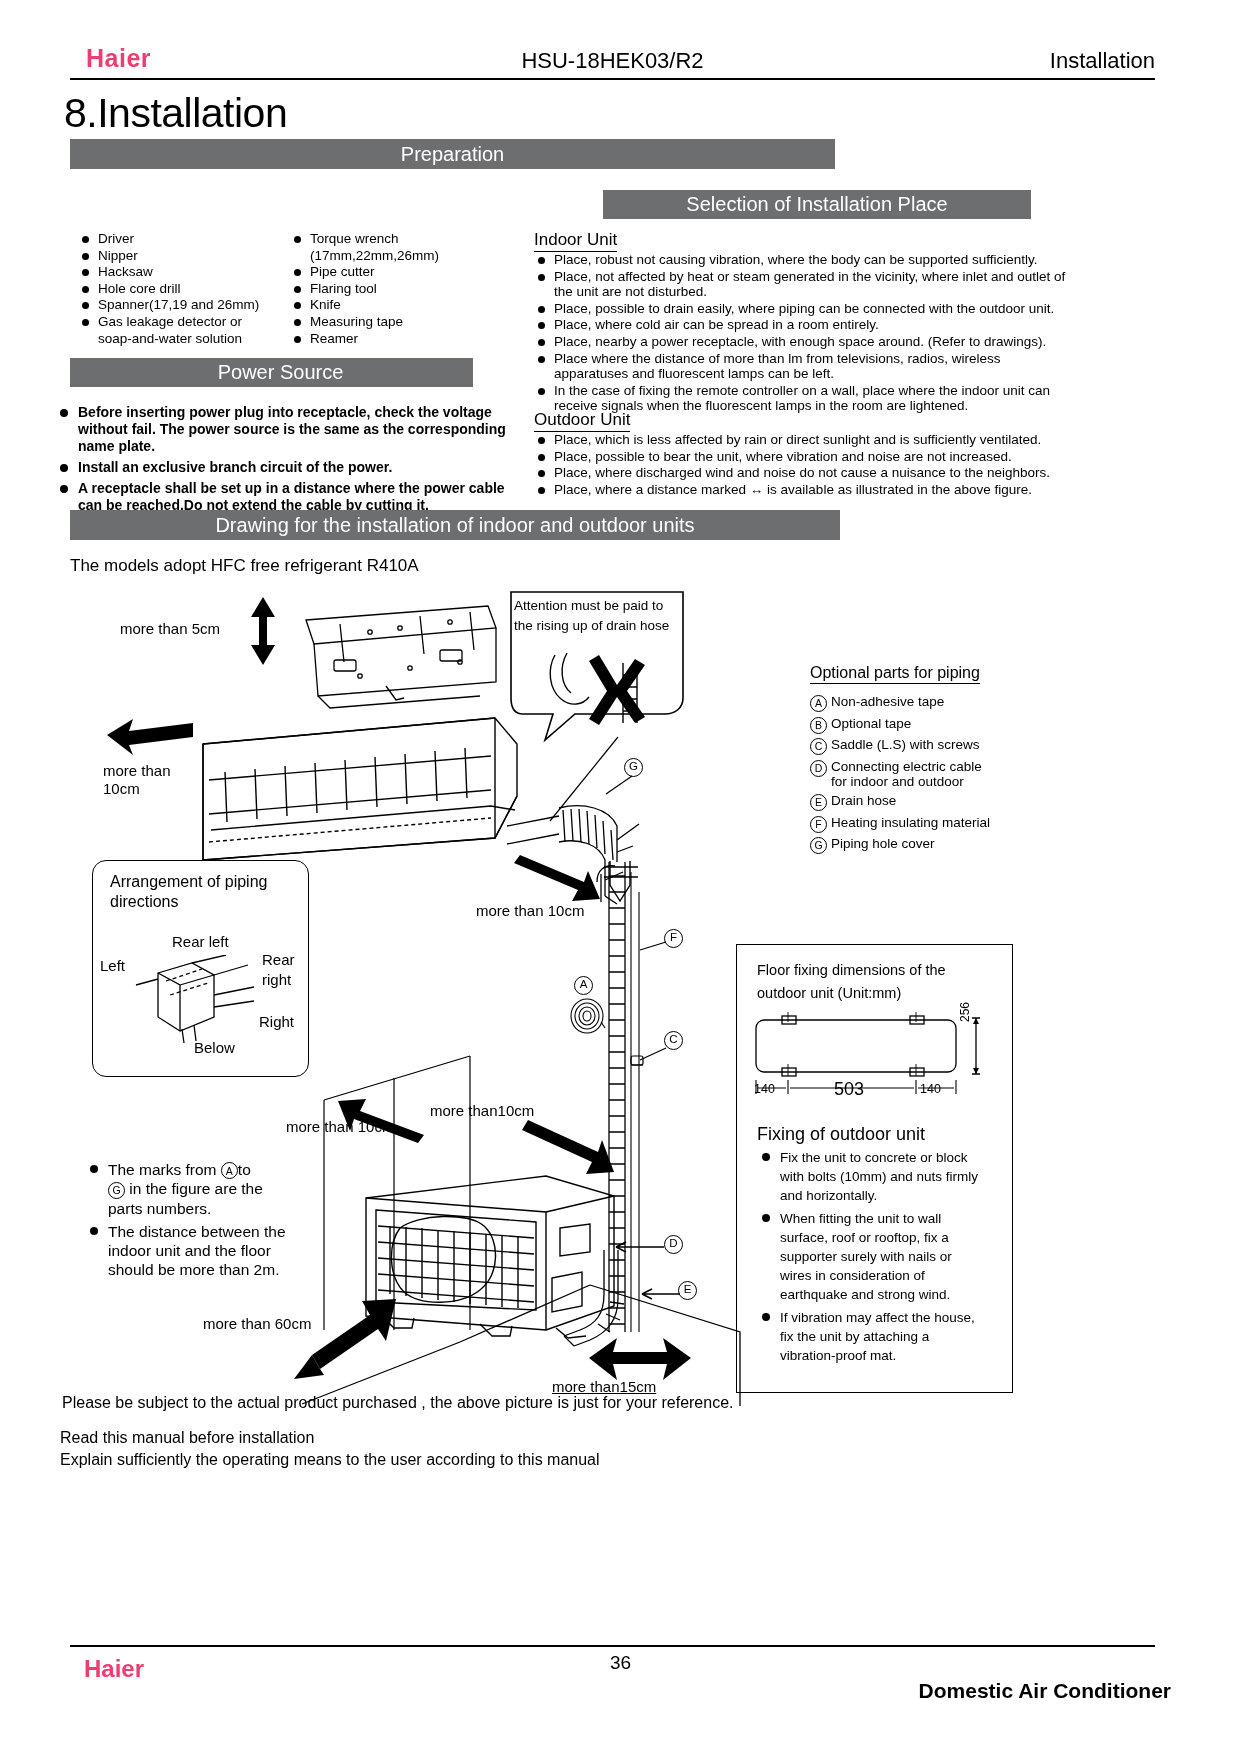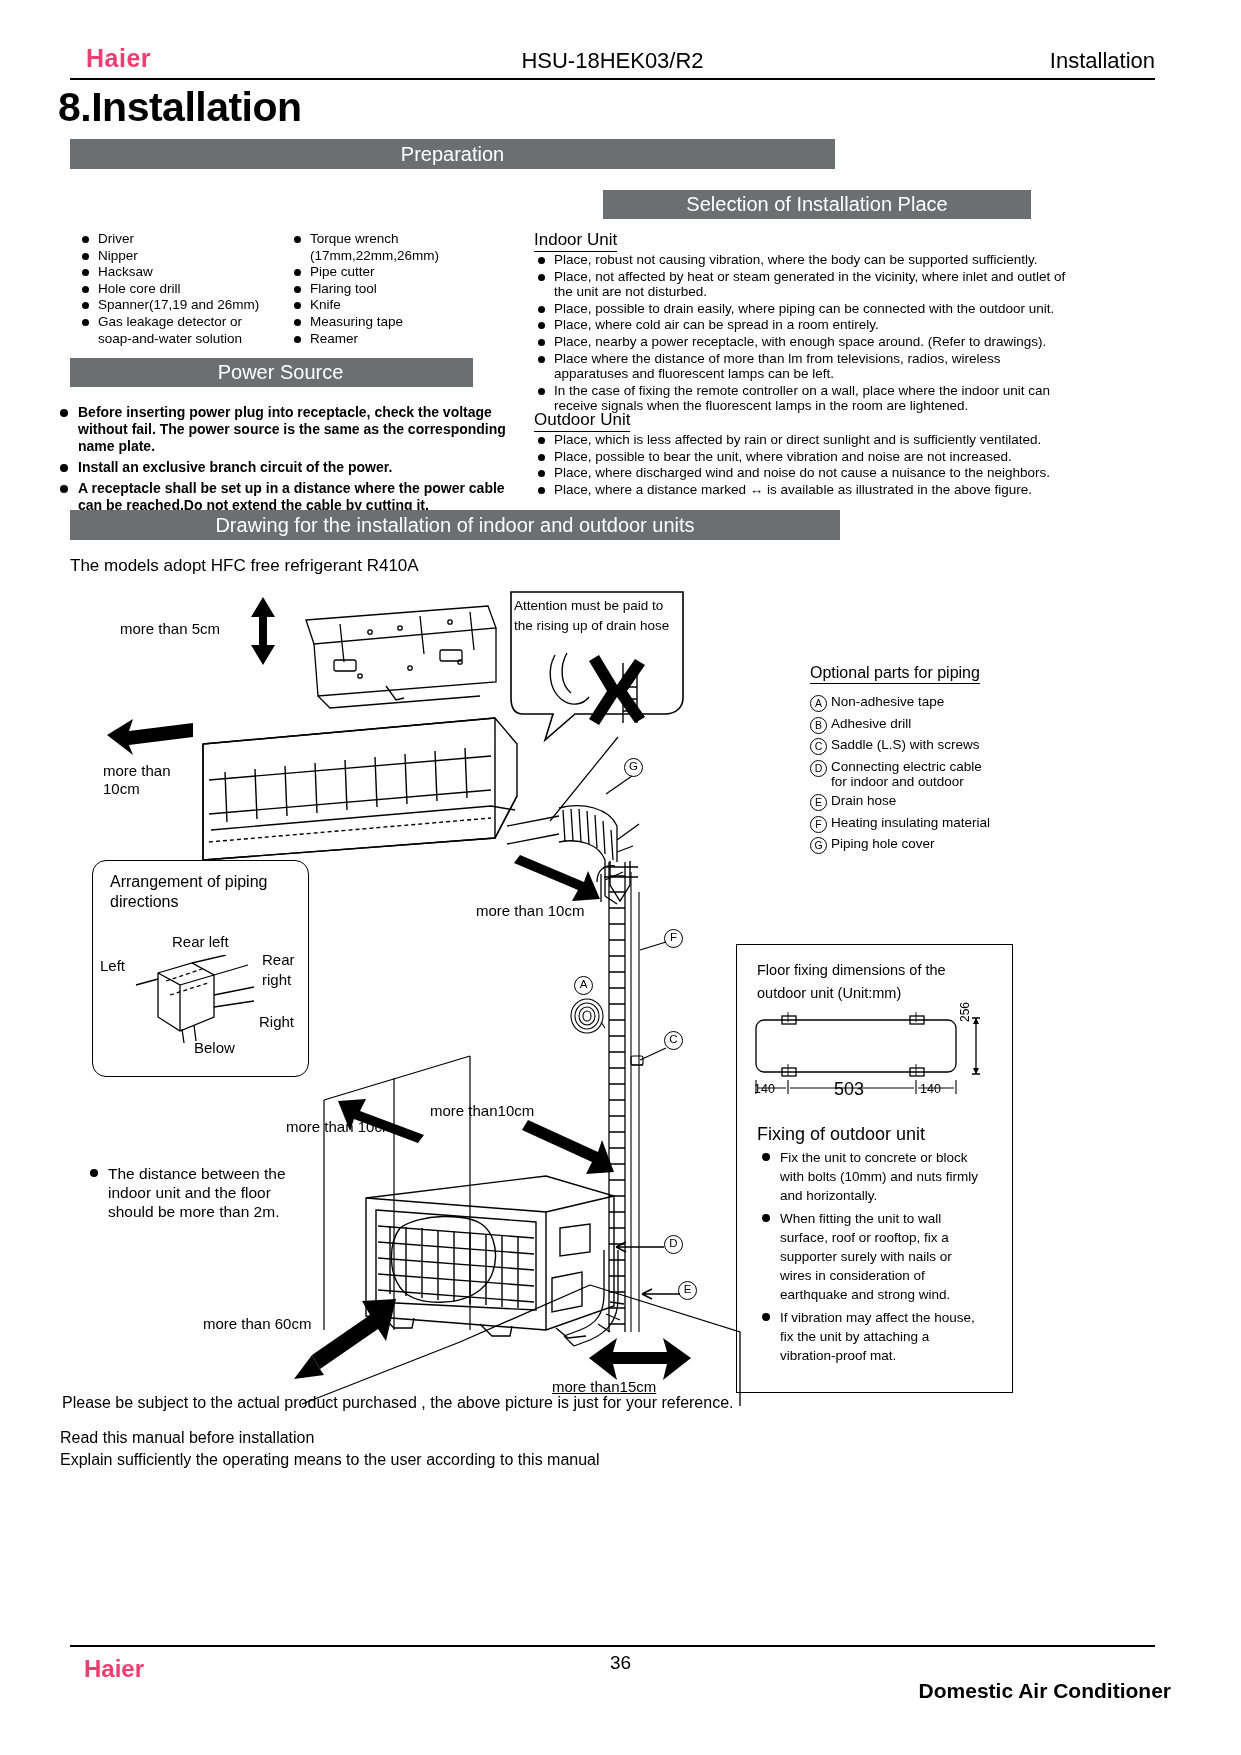--- a/index.html
+++ b/index.html
@@ -7,21 +7,21 @@
   .page{position:relative;width:1241px;height:1755px;overflow:hidden;}
 
   
   .hdr{position:absolute;left:70px;top:46px;width:1085px;height:32px;}
   .logo{font-family:"Liberation Sans",sans-serif;font-weight:bold;font-size:25px;color:#ee3d70;letter-spacing:.5px;}
   .hdr .logo{position:absolute;left:16px;top:-2px;}
   .hdr .model{position:absolute;left:0;top:2px;width:1085px;text-align:center;font-size:22px;}
   .hdr .sect{position:absolute;right:0;top:2px;font-size:22px;}
   .hdr-rule{position:absolute;left:70px;top:78px;width:1085px;height:2px;background:#000;}
 
-  h1.chapter{position:absolute;left:58px;top:84px;margin:0;font-size:41px;font-weight:bold;letter-spacing:-.5px;}
+  h1.chapter{position:absolute;left:58px;top:84px;margin:6px;font-size:41px;font-weight:normal;letter-spacing:-.5px;}
 
   
   .band{position:absolute;background:#6d6e70;color:#fff;display:flex;align-items:center;justify-content:center;font-size:20px;}
 
   
   .blist{position:absolute;}
   .bi{position:relative;padding-left:20px;font-size:13.5px;line-height:15.6px;margin-bottom:1px;}
   .bi::before{content:"";position:absolute;left:4px;top:5px;width:7px;height:7px;border-radius:50%;background:#000;}
 
   .bi2{position:relative;padding-left:18px;font-size:14px;line-height:17px;margin-bottom:4px;}
@@ -241,21 +241,21 @@
 
   <div class="uhead" style="left:810px;top:664px;font-size:16px;">Optional parts for piping</div>
 
   <div class="optlist" style="position:absolute;left:810px;top:694px;width:215px;">
     <div class="row">
       <span class="circ">A</span>
       <span>Non-adhesive tape</span>
     </div>
     <div class="row">
       <span class="circ">B</span>
-      <span>Adhesive drill</span>
+      <span>Optional tape</span>
     </div>
     <div class="row">
       <span class="circ">C</span>
       <span>Saddle (L.S) with screws</span>
     </div>
     <div class="row">
       <span class="circ">D</span>
       <span style="white-space:pre-line;">Connecting electric cable
 for indoor and outdoor</span>
     </div>
@@ -402,20 +402,24 @@
     <path d="M30,74 L22,60 L4,84 L34,80 Z" fill="#000"></path>
   </svg>
   <div class="lbl" style="left:203px;top:1315px;">more than 60cm</div>
 
   <svg class="dg" style="left:585px;top:1330px;" width="110" height="60" viewBox="0 0 110 60">
     <path d="M4,28 L32,8 L28,22 L82,22 L78,8 L106,28 L78,50 L82,34 L28,34 L32,50 Z" fill="#000"></path>
   </svg>
   <div class="lbl" style="left:552px;top:1378px;text-decoration:underline;">more than15cm</div>
 
   <div style="position:absolute;left:90px;top:1160px;width:205px;">
+    <div class="bi2" style="font-size:15.5px;line-height:19px;">
+      <span>The marks from </span><span class="circ">A</span><span>to</span><br>
+      <span class="circ">G</span><span> in the figure are the parts numbers.</span>
+    </div>
     <div class="bi2" style="font-size:15.5px;line-height:19px;margin-top:4px;">The distance between the indoor unit and the floor should be more than 2m.</div>
   </div>
 
   <div class="plainbox" style="left:736px;top:944px;width:275px;height:447px;"></div>
 
   <div class="lbl sm" style="left:757px;top:962px;font-size:14.5px;">Floor fixing dimensions of the</div>
   <div class="lbl sm" style="left:757px;top:985px;font-size:14.5px;">outdoor unit (Unit:mm)</div>
 
   <svg class="dg" style="left:750px;top:1010px;" width="250" height="75" viewBox="0 0 250 75">
     <g class="nofill" stroke-width="1.3">

